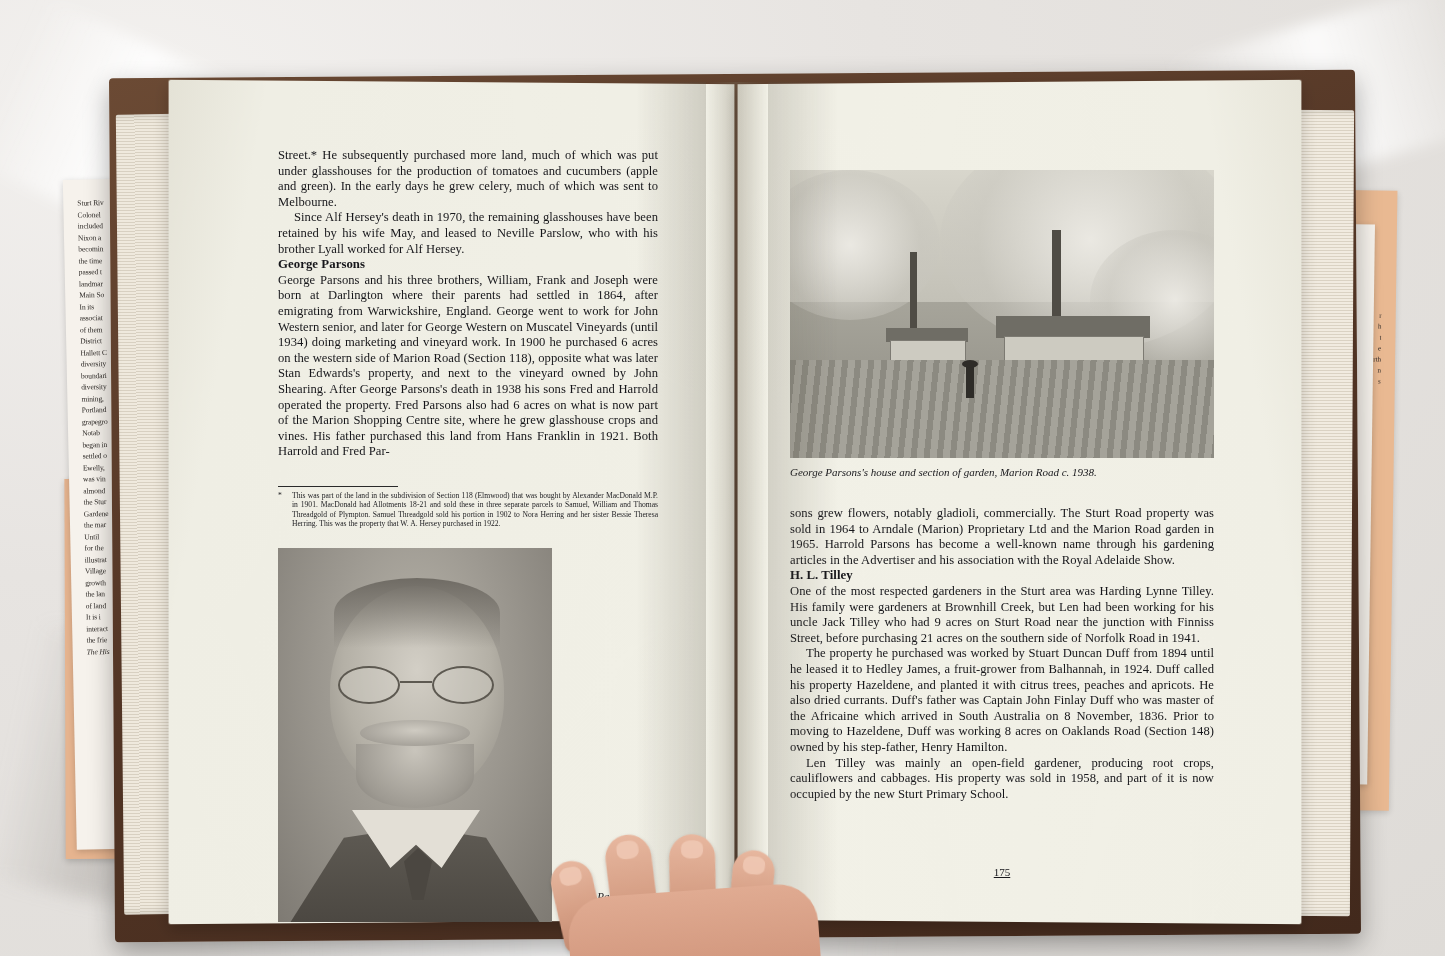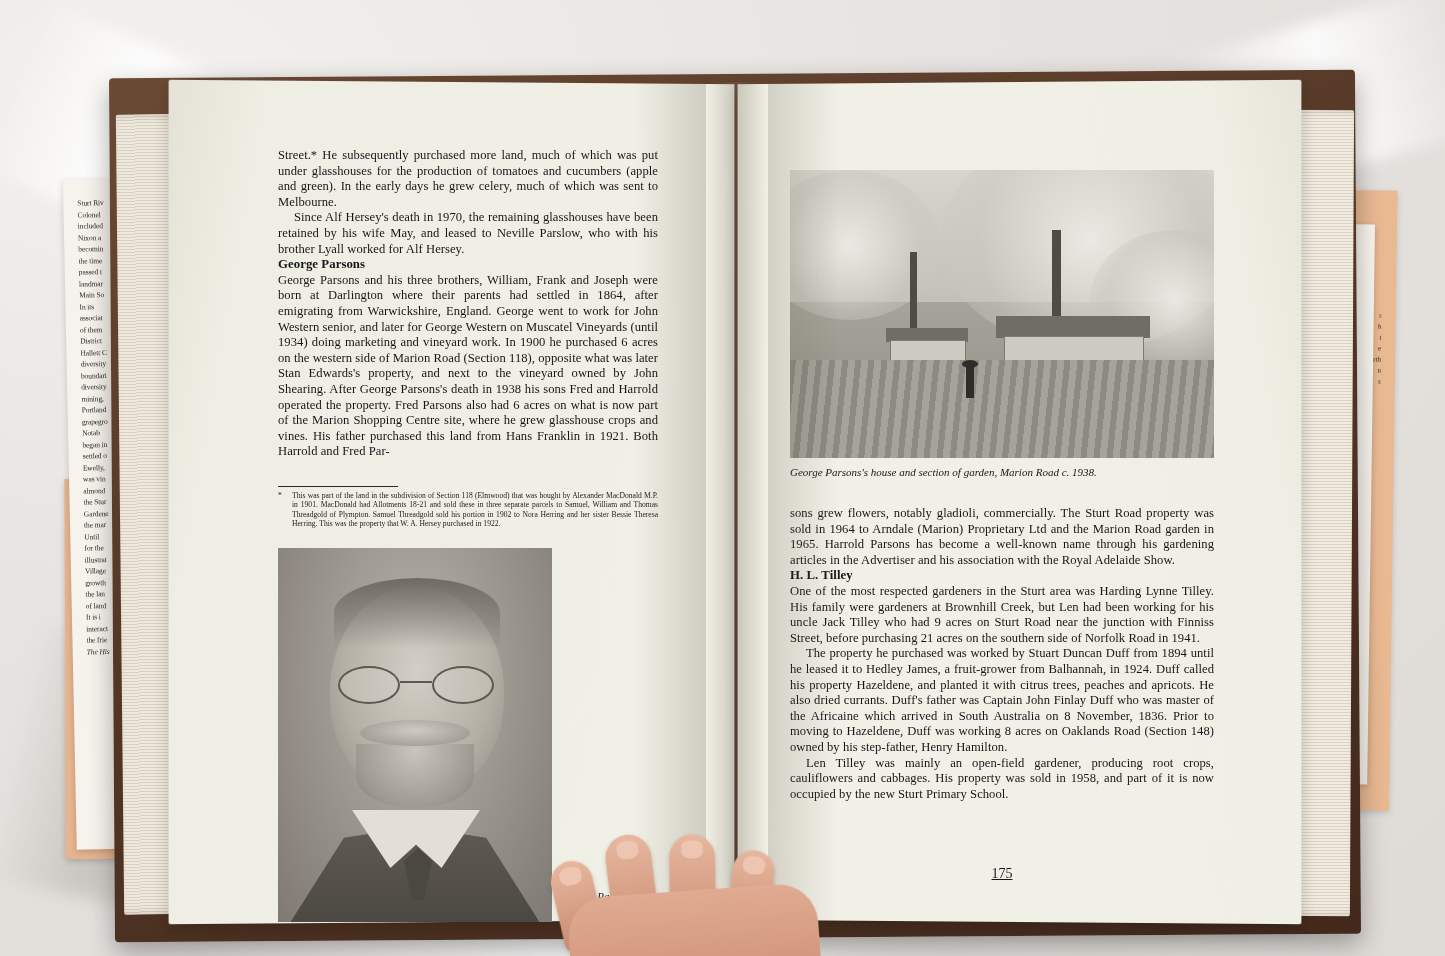--- a/index.html
+++ b/index.html
@@ -374,21 +374,21 @@
     top: 424px;
     width: 424px;
   }
   #page-number {
     position: absolute;
     left: 620px;
     top: 784px;
     width: 424px;
     text-align: center;
     font-family: "Liberation Serif", serif;
-    font-size: 14px;
+    font-size: 11px;
     color: #17171b;
     text-decoration: underline;
   }
 
   
   .curl {
     position: absolute;
     top: 0;
     height: 840px;
     width: 70px;

